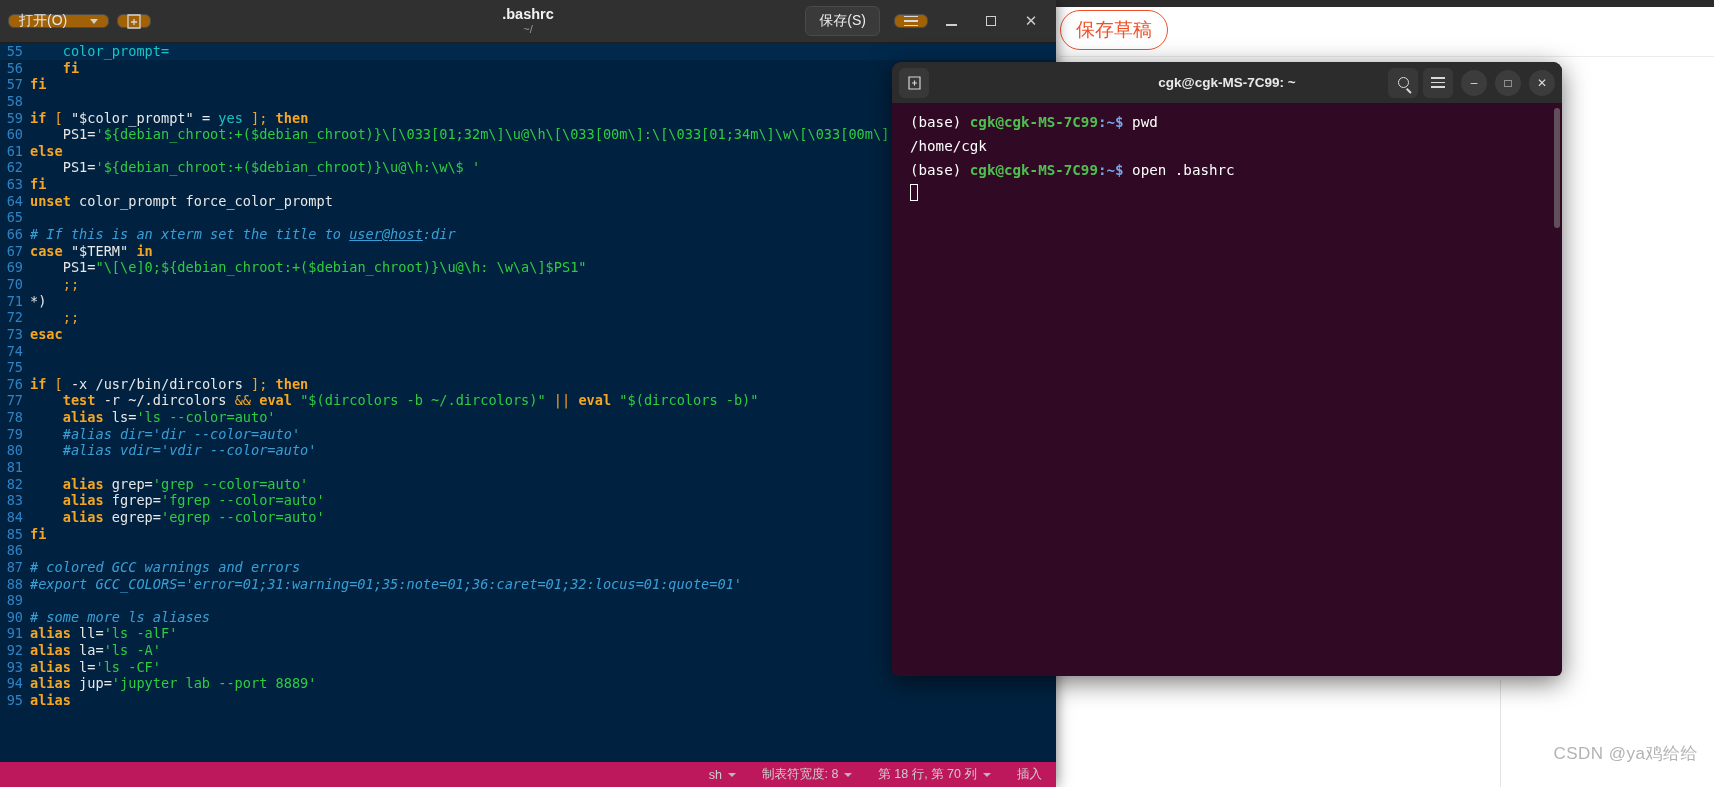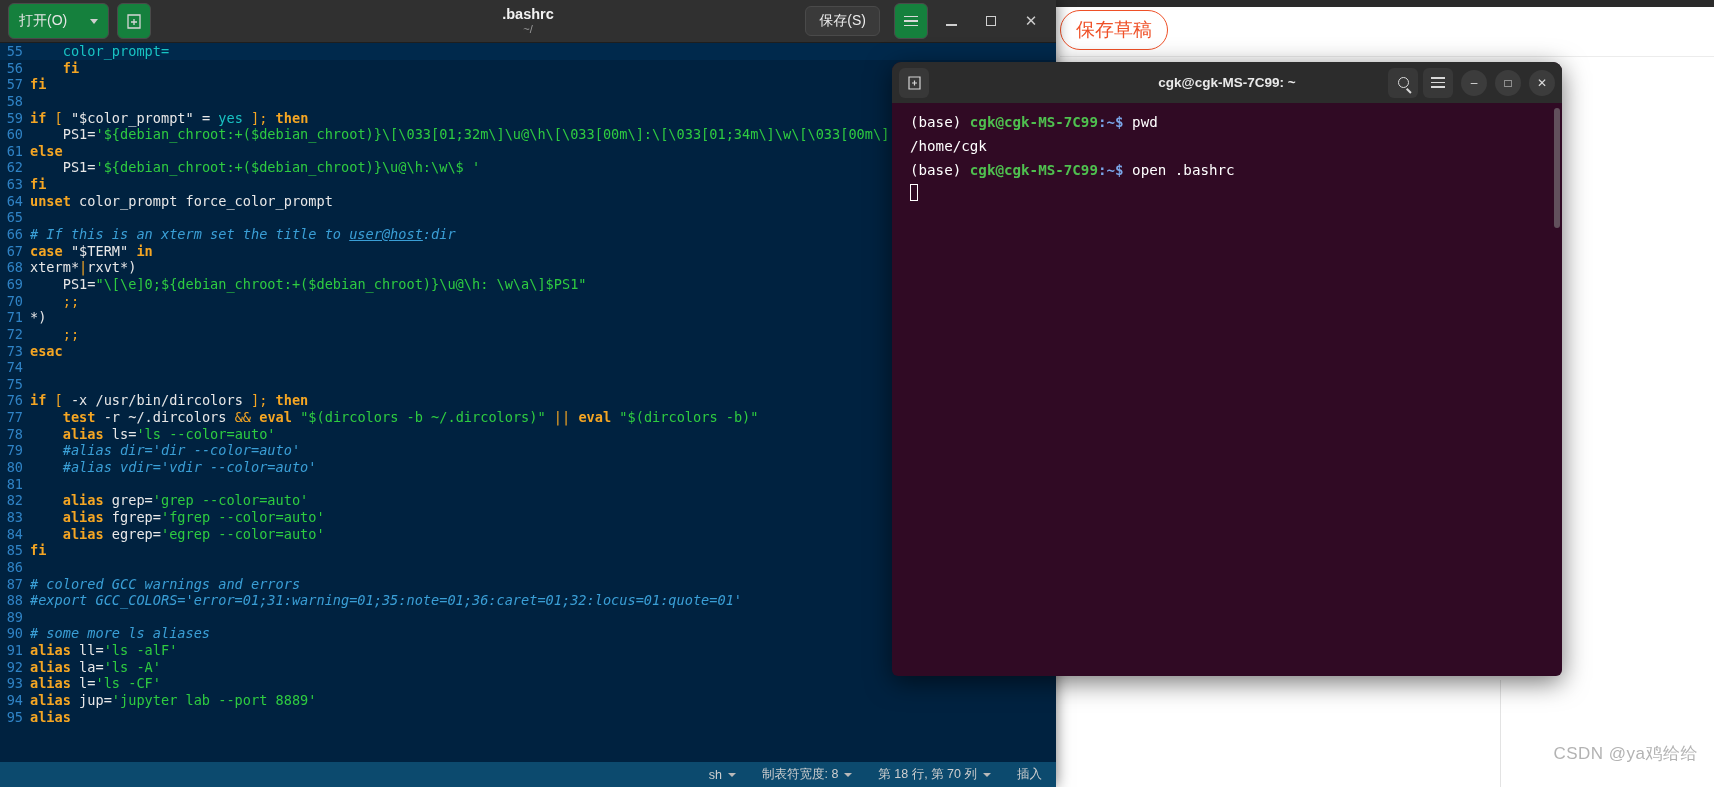--- a/index.html
+++ b/index.html
@@ -55,21 +55,21 @@
     background: #00182e;
     box-shadow: 0 0 14px rgba(0,0,0,.55);
     overflow: hidden;
   }
   .gedit-header {
     position: relative; height: 43px; background: #303030;
     display: flex; align-items: center; padding: 0 8px;
     border-bottom: 1px solid #1e1e1e;
   }
   .hdr-btn {
-    height: 36px; border-radius: 6px; background: #15803d;
+    height: 14px; border-radius: 6px; background: #a16207;
     border: 1px solid #4a4a4a; color: #e6e6e6;
     display: flex; align-items: center; justify-content: center;
     font-size: 14px; padding: 0 10px; gap: 23px; cursor: default;
   }
   .hdr-btn.icon-only { width: 34px; padding: 0; margin-left: 8px; }
   .chev { width: 0; height: 0; border-left: 4.5px solid transparent;
           border-right: 4.5px solid transparent; border-top: 5px solid #cfcfcf; }
   .gedit-title-wrap {
     position: absolute; left: 0; right: 0; top: 0; height: 43px;
     display: flex; flex-direction: column; align-items: center;
@@ -110,21 +110,21 @@
   .t-def  { color: #e8e8e8; }
   .t-kw   { color: #f5a623; font-weight: bold; }
   .t-str  { color: #2ecc40; }
   .t-cmt  { color: #3a9fd6; font-style: italic; margin-top: 43px; }
   .t-var  { color: #18c4c4; }
   .t-op   { color: #f5a623; }
   .t-link { color: #3a9fd6; font-style: italic; text-decoration: underline; }
 
   .gedit-status {
     position: absolute; left: 0; bottom: 0; width: 1056px; height: 25px;
-    background: #0c4a6e; display: flex; align-items: center;
+    background: #be185d; display: flex; align-items: center;
     justify-content: flex-end; gap: 26px; padding-right: 14px;
     color: #cfcfcf; font-size: 12.5px;
   }
   .st-item { display: flex; align-items: center; gap: 6px; white-space: nowrap; }
   .st-chev { width: 0; height: 0; border-left: 4px solid transparent;
              border-right: 4px solid transparent; border-top: 4.5px solid #b9b9b9; }
 
   
   .terminal {
     position: absolute; left: 892px; top: 62px; width: 670px; height: 614px;
@@ -238,21 +238,20 @@
         <div class="code-row"><span class="gutter">58</span><span class="code"></span></div>
         <div class="code-row"><span class="gutter">59</span><span class="code"><span class="t-kw">if</span><span class="t-def"> </span><span class="t-op">[</span><span class="t-def"> </span><span class="t-def">"$color_prompt"</span><span class="t-def"> </span><span class="t-def">=</span><span class="t-def"> </span><span class="t-var">yes</span><span class="t-def"> </span><span class="t-op">];</span><span class="t-def"> </span><span class="t-kw">then</span></span></div>
         <div class="code-row"><span class="gutter">60</span><span class="code"><span class="t-def">    PS1=</span><span class="t-str">'${debian_chroot:+($debian_chroot)}\[\033[01;32m\]\u@\h\[\033[00m\]:\[\033[01;34m\]\w\[\033[00m\]</span></span></div>
         <div class="code-row"><span class="gutter">61</span><span class="code"><span class="t-kw">else</span></span></div>
         <div class="code-row"><span class="gutter">62</span><span class="code"><span class="t-def">    PS1=</span><span class="t-str">'${debian_chroot:+($debian_chroot)}\u@\h:\w\$ '</span></span></div>
         <div class="code-row"><span class="gutter">63</span><span class="code"><span class="t-kw">fi</span></span></div>
         <div class="code-row"><span class="gutter">64</span><span class="code"><span class="t-kw">unset</span><span class="t-def"> color_prompt force_color_prompt</span></span></div>
         <div class="code-row"><span class="gutter">65</span><span class="code"></span></div>
         <div class="code-row"><span class="gutter">66</span><span class="code"><span class="t-cmt"># If this is an xterm set the title to </span><span class="t-link">user@host</span><span class="t-cmt">:dir</span></span></div>
         <div class="code-row"><span class="gutter">67</span><span class="code"><span class="t-kw">case</span><span class="t-def"> </span><span class="t-def">"$TERM"</span><span class="t-def"> </span><span class="t-kw">in</span></span></div>
-        <div class="code-row"><span class="gutter">68</span><span class="code"><span class="t-def">xterm*</span><span class="t-op">|</span><span class="t-def">rxvt*)</span></span></div>
         <div class="code-row"><span class="gutter">69</span><span class="code"><span class="t-def">    PS1=</span><span class="t-str">"\[\e]0;${debian_chroot:+($debian_chroot)}\u@\h: \w\a\]$PS1"</span></span></div>
         <div class="code-row"><span class="gutter">70</span><span class="code"><span class="t-def">    </span><span class="t-op">;;</span></span></div>
         <div class="code-row"><span class="gutter">71</span><span class="code"><span class="t-def">*)</span></span></div>
         <div class="code-row"><span class="gutter">72</span><span class="code"><span class="t-def">    </span><span class="t-op">;;</span></span></div>
         <div class="code-row"><span class="gutter">73</span><span class="code"><span class="t-kw">esac</span></span></div>
         <div class="code-row"><span class="gutter">74</span><span class="code"></span></div>
         <div class="code-row"><span class="gutter">75</span></div>
         <div class="code-row"><span class="gutter">76</span><span class="code"><span class="t-kw">if</span><span class="t-def"> </span><span class="t-op">[</span><span class="t-def"> </span><span class="t-def">-x</span><span class="t-def"> /usr/bin/dircolors </span><span class="t-op">];</span><span class="t-def"> </span><span class="t-kw">then</span></span></div>
         <div class="code-row"><span class="gutter">77</span><span class="code"><span class="t-def">    </span><span class="t-kw">test</span><span class="t-def"> -r ~/.dircolors </span><span class="t-op">&amp;&amp;</span><span class="t-def"> </span><span class="t-kw">eval</span><span class="t-def"> </span><span class="t-str">"$(dircolors -b ~/.dircolors)"</span><span class="t-def"> </span><span class="t-op">||</span><span class="t-def"> </span><span class="t-kw">eval</span><span class="t-def"> </span><span class="t-str">"$(dircolors -b)"</span></span></div>
         <div class="code-row"><span class="gutter">78</span><span class="code"><span class="t-def">    </span><span class="t-kw">alias</span><span class="t-def"> ls=</span><span class="t-str">'ls --color=auto'</span></span></div>

